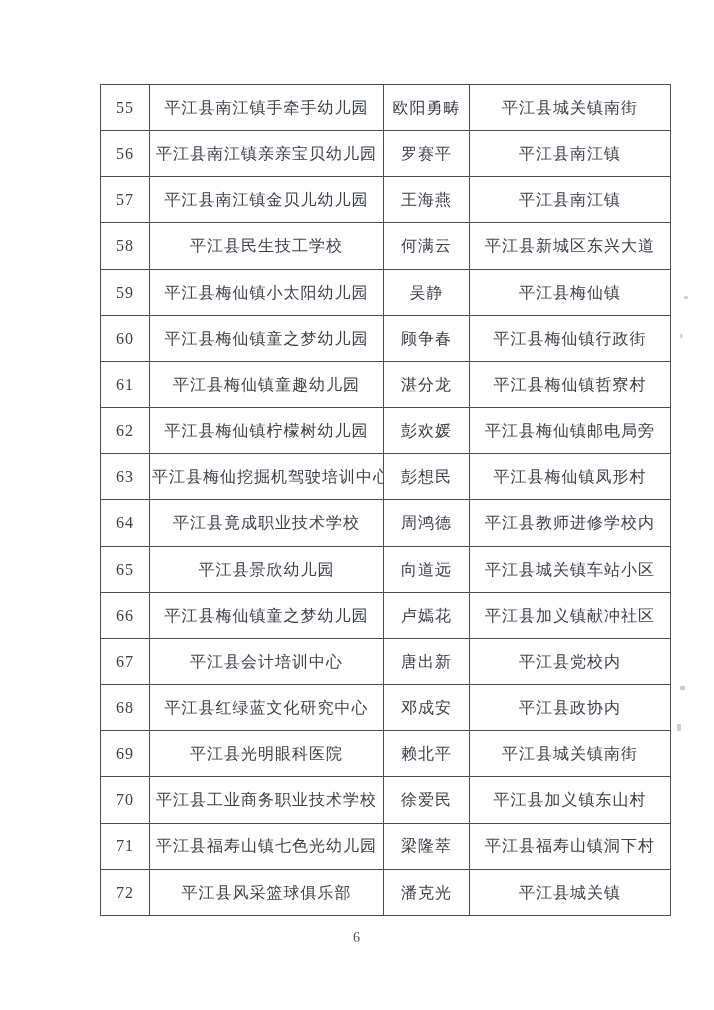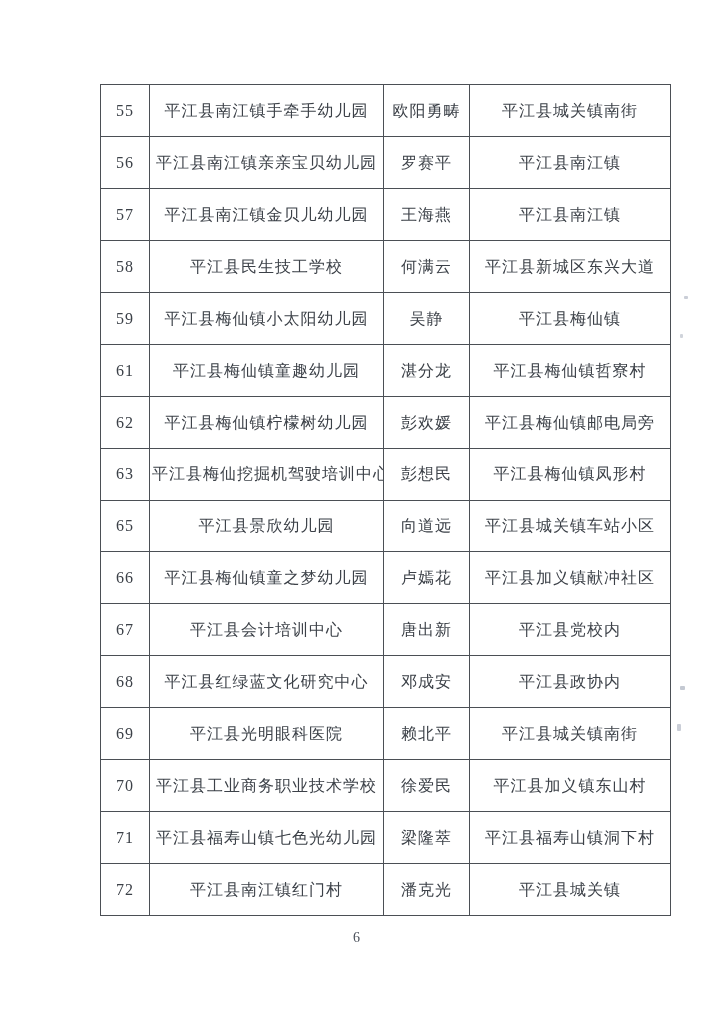--- a/index.html
+++ b/index.html
@@ -103,20 +103,26 @@
       <td class="c-addr">平江县新城区东兴大道</td>
     </tr>
 
     <tr>
       <td class="c-no">59</td>
       <td class="c-org">平江县梅仙镇小太阳幼儿园</td>
       <td class="c-name">吴静</td>
       <td class="c-addr">平江县梅仙镇</td>
     </tr>
 
+    <tr>
+      <td class="c-no">60</td>
+      <td class="c-org">平江县梅仙镇童之梦幼儿园</td>
+      <td class="c-name">顾争春</td>
+      <td class="c-addr">平江县梅仙镇行政街</td>
+    </tr>
 
     <tr>
       <td class="c-no">61</td>
       <td class="c-org">平江县梅仙镇童趣幼儿园</td>
       <td class="c-name">湛分龙</td>
       <td class="c-addr">平江县梅仙镇哲寮村</td>
     </tr>
 
     <tr>
       <td class="c-no">62</td>
@@ -125,20 +131,26 @@
       <td class="c-addr">平江县梅仙镇邮电局旁</td>
     </tr>
 
     <tr>
       <td class="c-no">63</td>
       <td class="c-org">平江县梅仙挖掘机驾驶培训中心</td>
       <td class="c-name">彭想民</td>
       <td class="c-addr">平江县梅仙镇凤形村</td>
     </tr>
 
+    <tr>
+      <td class="c-no">64</td>
+      <td class="c-org">平江县竟成职业技术学校</td>
+      <td class="c-name">周鸿德</td>
+      <td class="c-addr">平江县教师进修学校内</td>
+    </tr>
 
     <tr>
       <td class="c-no">65</td>
       <td class="c-org">平江县景欣幼儿园</td>
       <td class="c-name">向道远</td>
       <td class="c-addr">平江县城关镇车站小区</td>
     </tr>
 
     <tr>
       <td class="c-no">66</td>
@@ -177,21 +189,21 @@
 
     <tr>
       <td class="c-no">71</td>
       <td class="c-org">平江县福寿山镇七色光幼儿园</td>
       <td class="c-name">梁隆萃</td>
       <td class="c-addr">平江县福寿山镇洞下村</td>
     </tr>
 
     <tr>
       <td class="c-no">72</td>
-      <td class="c-org">平江县南江镇红门村</td>
+      <td class="c-org">平江县风采篮球俱乐部</td>
       <td class="c-name">潘克光</td>
       <td class="c-addr">平江县城关镇</td>
     </tr>
 
   </tbody>
   </table>
 
   <div class="page-footer">6</div>
 
   <div class="speck speck-1"></div>

